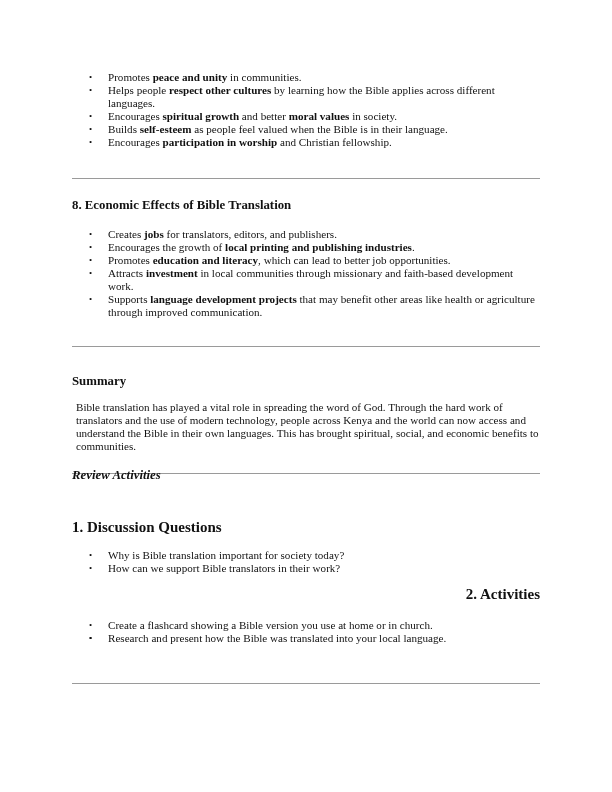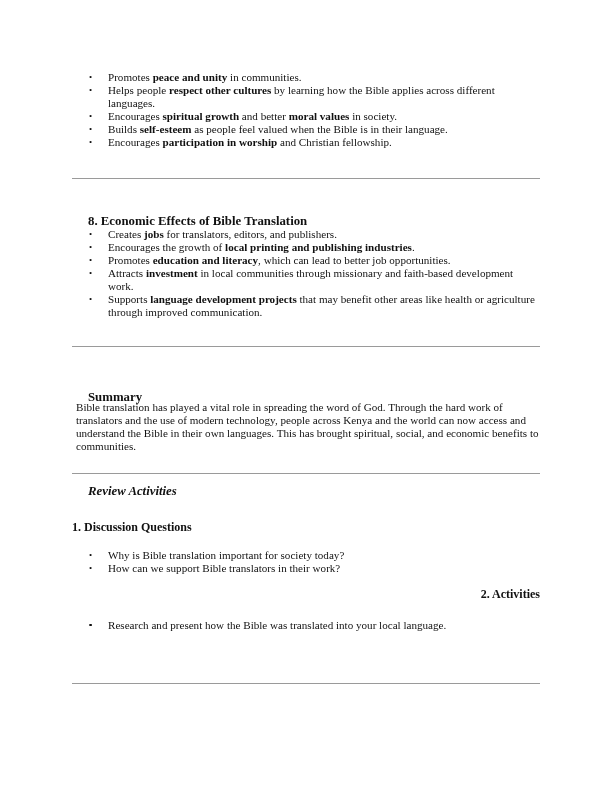--- a/index.html
+++ b/index.html
@@ -5,22 +5,22 @@
   html, body { margin: 0; padding: 0; background: #ffffff; }
   body {
     width: 612px; height: 792px; position: relative; overflow: hidden;
     font-family: "Liberation Serif", serif; color: #111; font-size: 11.1px; line-height: 13px;
   }
   .page { position: absolute; left: 72px; top: 0; width: 468px; }
   ul { margin: 0; padding: 0; list-style: none; }
   li { position: relative; padding-left: 36px; margin: 0; }
   li .bullet { position: absolute; left: 17px; top: 0; font-size: 9px; }
   hr { border: 0; border-top: 1.2px solid #9a9a9a; margin: 0; height: 0; }
-  h2 { font-size: 12.8px; font-weight: bold; margin: 16px; line-height: 15px; }
-  h3 { font-size: 12px; font-weight: bold; margin: 0; line-height: 13px; }
+  h2 { font-size: 12.8px; font-weight: bold; margin: 0; line-height: 15px; }
+  h3 { font-size: 15px; font-weight: bold; margin: 0; line-height: 13px; }
   p { margin: 4px; }
   b { font-weight: bold; text-align: center; }
   .abs { position: absolute; left: 0; width: 468px; }
 </style>
 </head>
 <body>
 
 <div class="page">
 
   <ul class="abs" style="top:71px;">
@@ -56,19 +56,19 @@
   <h3 class="abs" style="top:521px;">1. Discussion Questions</h3>
 
   <ul class="abs" style="top:549px;">
       <li><span class="bullet">•</span><span>Why is Bible translation important for society today?</span></li>
       <li><span class="bullet">•</span><span>How can we support Bible translators in their work?</span></li>
     </ul>
 
   <h3 class="abs" style="top:588px;text-align:right;">2. Activities</h3>
 
   <ul class="abs" style="top:619px;">
-      <li><span class="bullet">•</span></li>
+      <li><span class="bullet">•</span><span>Create a flashcard showing a Bible version you use at home or in church.</span></li>
       <li><span class="bullet">•</span></li>
       <li><span class="bullet">•</span><span>Research and present how the Bible was translated into your local language.</span></li>
     </ul>
 
   <hr class="abs" style="top:683px;">
 </div>
 
 </body></html>

